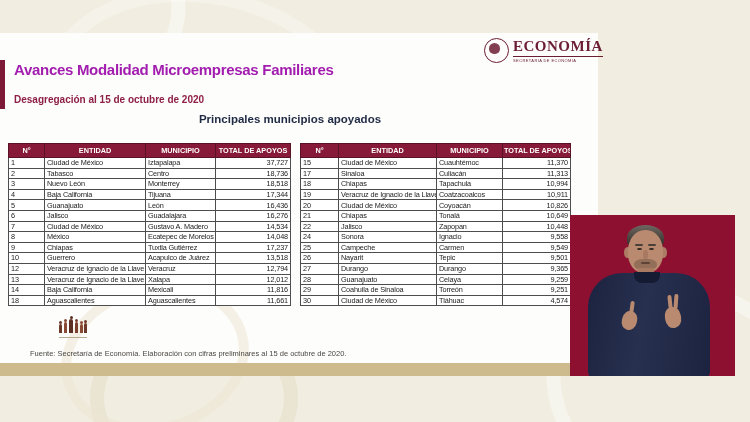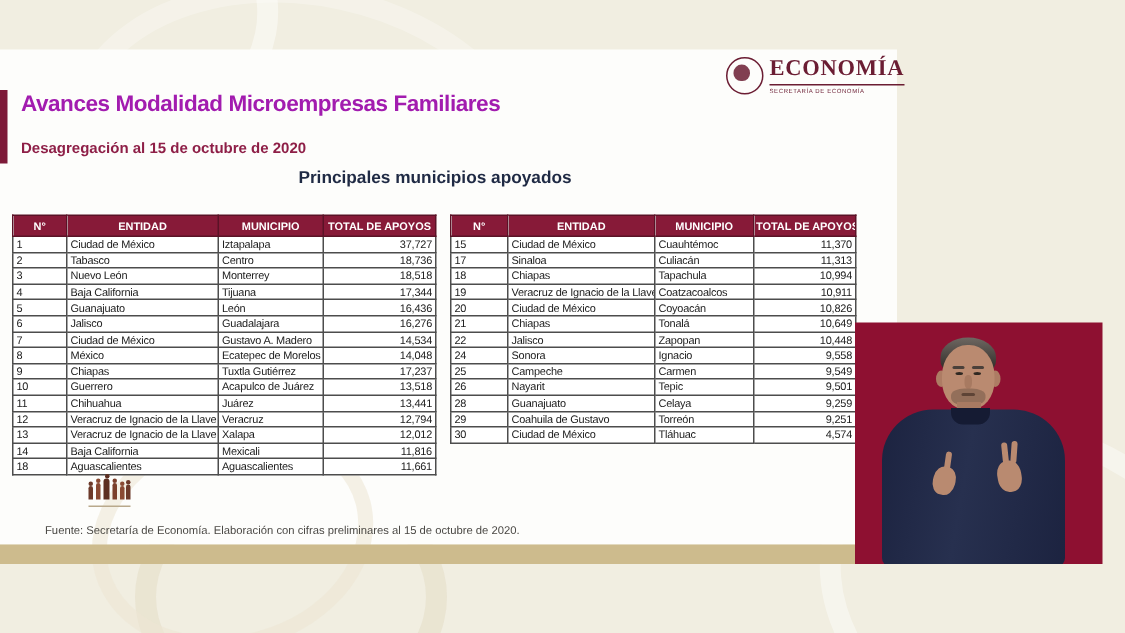--- a/index.html
+++ b/index.html
@@ -172,26 +172,20 @@
             <td class="c2">Tuxtla Gutiérrez</td>
             <td class="c3">17,237</td>
           </tr>
           <tr>
             <td class="c0">10</td>
             <td class="c1">Guerrero</td>
             <td class="c2">Acapulco de Juárez</td>
             <td class="c3">13,518</td>
           </tr>
           <tr>
-            <td class="c0">11</td>
-            <td class="c1">Chihuahua</td>
-            <td class="c2">Juárez</td>
-            <td class="c3">13,441</td>
-          </tr>
-          <tr>
             <td class="c0">12</td>
             <td class="c1">Veracruz de Ignacio de la Llave</td>
             <td class="c2">Veracruz</td>
             <td class="c3">12,794</td>
           </tr>
           <tr>
             <td class="c0">13</td>
             <td class="c1">Veracruz de Ignacio de la Llave</td>
             <td class="c2">Xalapa</td>
             <td class="c3">12,012</td>
@@ -281,28 +275,34 @@
             <td class="c2">Carmen</td>
             <td class="c3">9,549</td>
           </tr>
           <tr>
             <td class="c0">26</td>
             <td class="c1">Nayarit</td>
             <td class="c2">Tepic</td>
             <td class="c3">9,501</td>
           </tr>
           <tr>
+            <td class="c0">27</td>
+            <td class="c1">Durango</td>
+            <td class="c2">Durango</td>
+            <td class="c3">9,365</td>
+          </tr>
+          <tr>
             <td class="c0">28</td>
             <td class="c1">Guanajuato</td>
             <td class="c2">Celaya</td>
             <td class="c3">9,259</td>
           </tr>
           <tr>
             <td class="c0">29</td>
-            <td class="c1">Coahuila de Gustavo</td>
+            <td class="c1">Coahuila de Sinaloa</td>
             <td class="c2">Torreón</td>
             <td class="c3">9,251</td>
           </tr>
           <tr>
             <td class="c0">30</td>
             <td class="c1">Ciudad de México</td>
             <td class="c2">Tláhuac</td>
             <td class="c3">4,574</td>
           </tr>
         </tbody>

